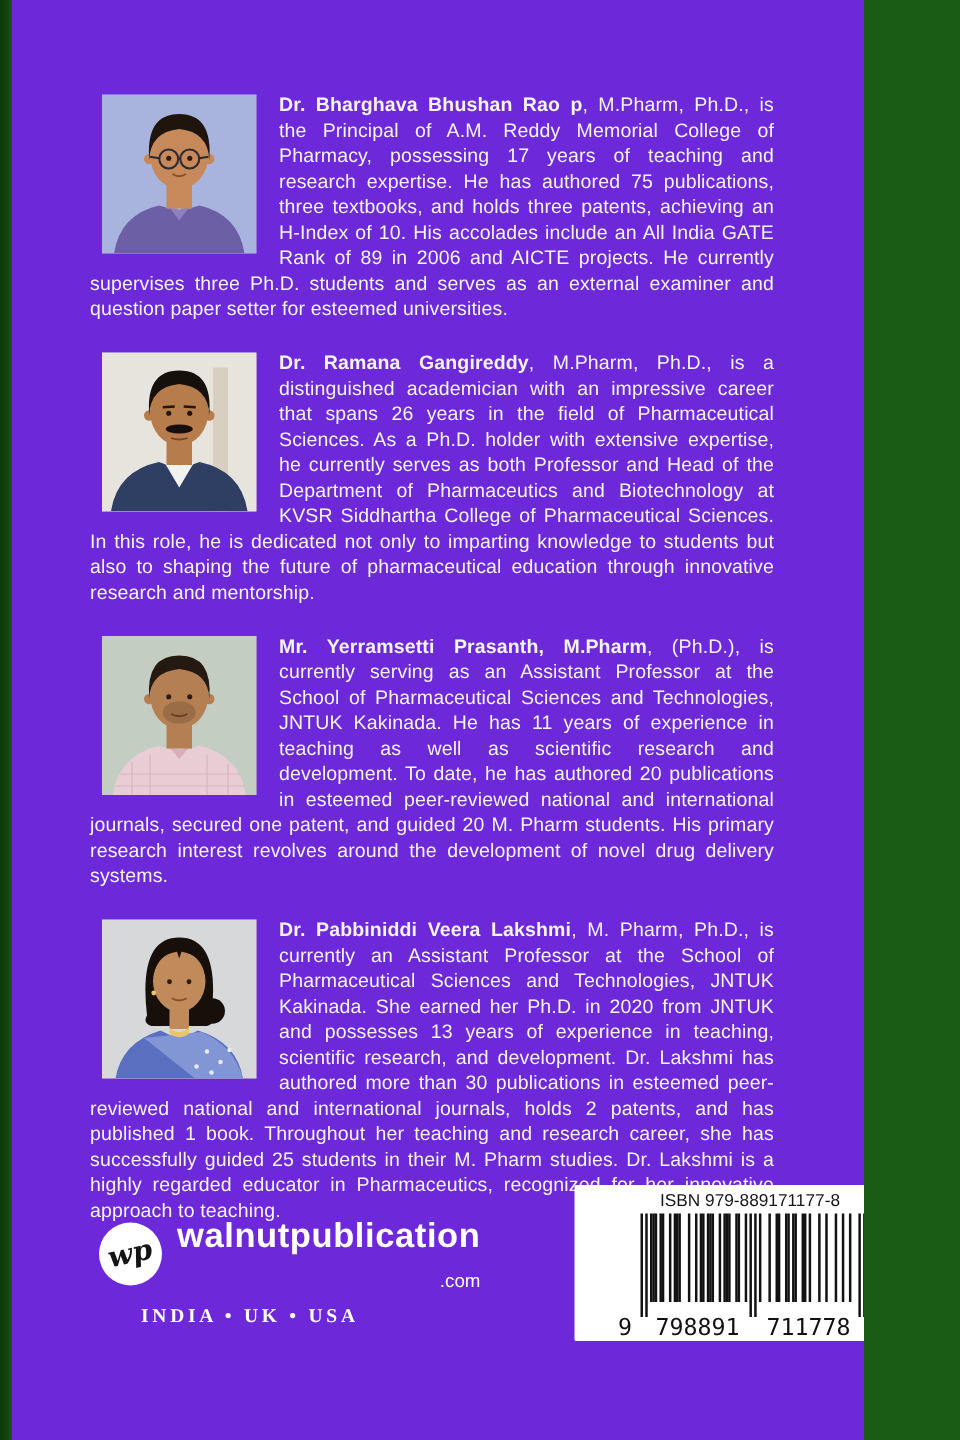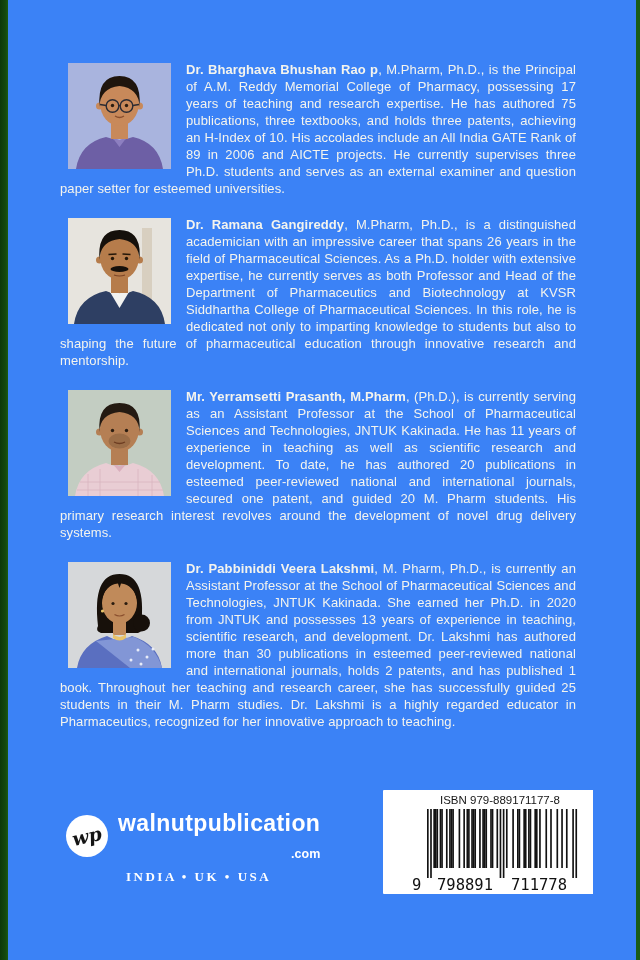--- a/index.html
+++ b/index.html
@@ -1,18 +1,18 @@
 <!DOCTYPE html>
 <html><head>
 <meta charset="utf-8">
 <style>
   html,body{margin:0;padding:0;background:#1a5b15;}
   .page{
-    position:relative;width:636px;height:960px;margin:0;
-    background:#3b82f6;overflow:hidden;
+    position:relative;width:576px;height:960px;margin:0;
+    background:#6d28d9;overflow:hidden;
     font-family:"Liberation Sans",sans-serif;color:#f4f4ee;
   }
   .spine-shadow{
     position:absolute;left:0;top:0;bottom:0;width:8px;
     background:linear-gradient(90deg,#0d380b,#14490f 70%,#1a5b15);
   }
   .bios{position:relative;padding:61px 60px 0 60px;}
   .bio{
     text-align:justify;font-size:13px;line-height:17px;
     letter-spacing:.1px;margin-bottom:19px;color:#f4f4ee;
@@ -31,23 +31,23 @@
   .logo-circle{
     width:42px;height:42px;border-radius:50%;background:#ffffff;
     display:flex;align-items:center;justify-content:center;flex:0 0 auto;
   }
   .monogram{
     font-family:"DejaVu Serif",serif;font-style:italic;font-weight:bold;
     font-size:19px;color:#141414;transform:rotate(-12deg);line-height:1;
   }
   .brand-wrap{display:flex;flex-direction:column;align-items:flex-end;text-align:center;}
   .brand{font-size:23px;font-weight:bold;letter-spacing:.4px;line-height:1;color:#fff;}
-  .brand-suffix{font-size:12.5px;font-weight:bold;margin-top:13px;color:#fff;line-height:1;}
+  .brand-suffix{font-size:12.5px;font-weight:normal;margin-top:13px;color:#fff;line-height:1;}
   .regions{
-    margin:8px 0 0 60px;
+    margin:8px 0 0 28px;
     font-family:"Liberation Serif",serif;font-weight:bold;
     font-size:13px;letter-spacing:2.5px;color:#fff;white-space:nowrap;
   }
   .barcode{
     position:absolute;left:383px;top:790px;width:190px;height:104px;
     background:#ffffff;border-radius:1px;padding-left:20px;
   }
   .bc-label{
     font-family:"Liberation Sans",sans-serif;font-size:11.5px;fill:#161616;
   }

